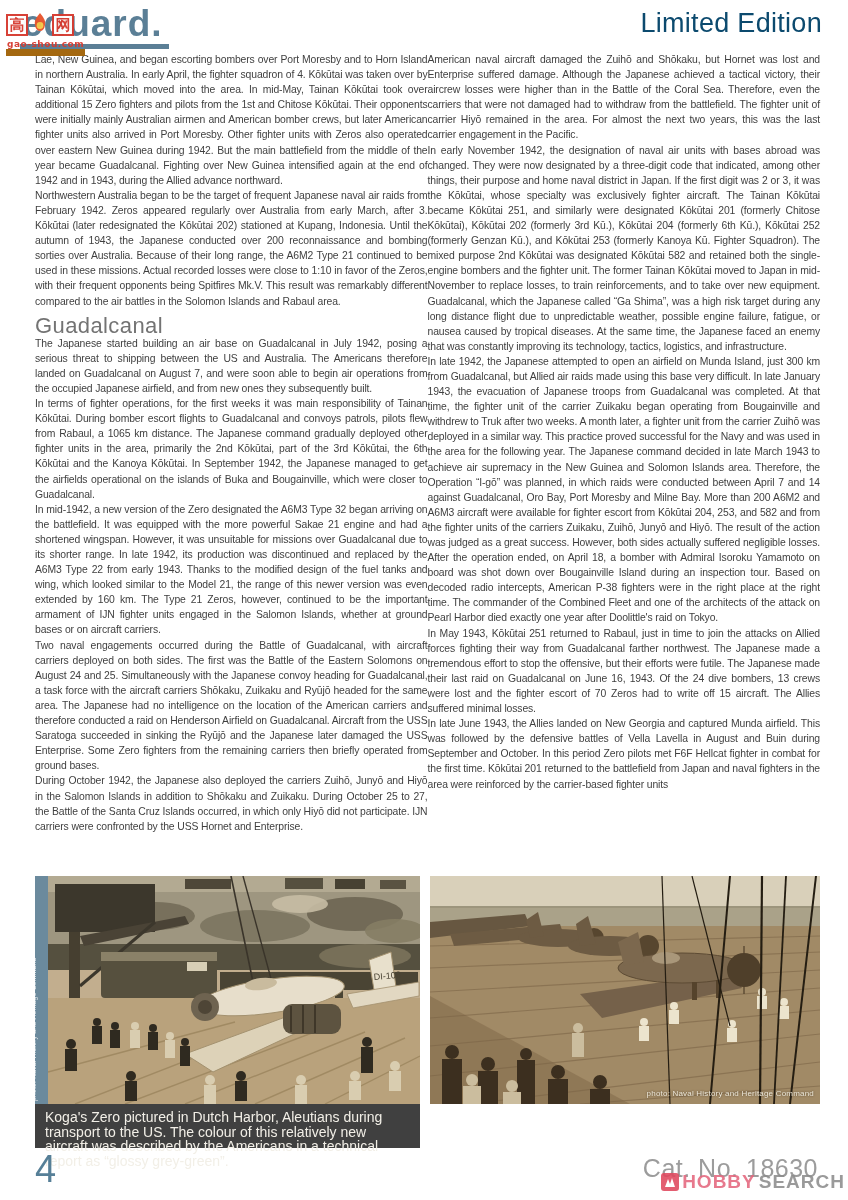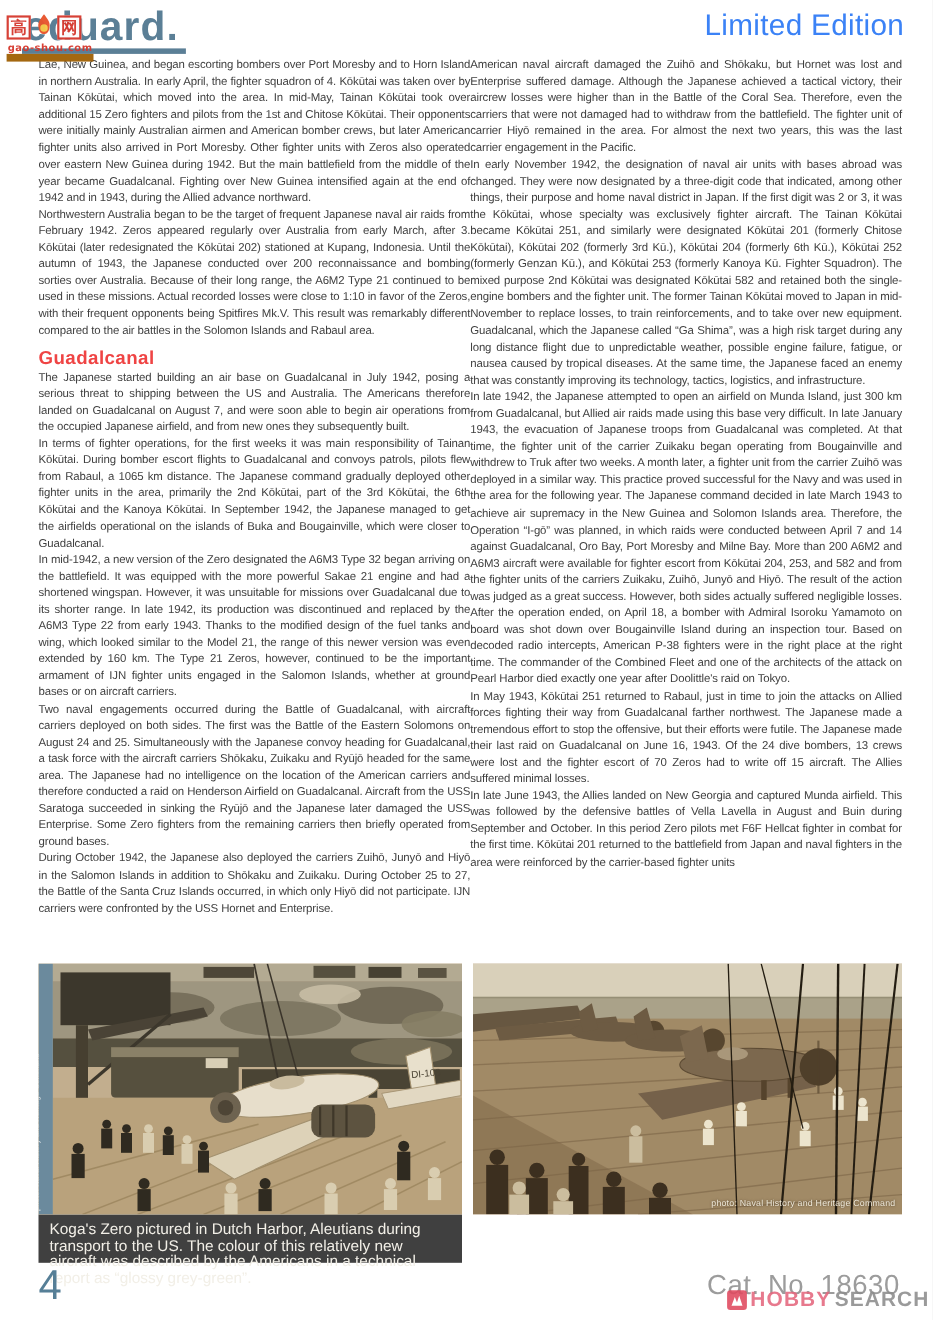--- a/index.html
+++ b/index.html
@@ -16,21 +16,21 @@
   .header{position:relative;height:52px;padding:0 28px 0 35px;}
   .logo{
     position:absolute;left:20px;top:4px;
     font-size:37px;font-weight:bold;letter-spacing:1px;
     color:#5b7f96;line-height:40px;
     border-bottom:5px solid #5b7f96;
     padding:0 6px 0 2px;
   }
   .limited{
     position:absolute;right:26px;top:8px;
-    font-size:27px;font-weight:500;color:#3b82f6;letter-spacing:0.3px;text-align:right;
+    font-size:27px;font-weight:500;color:#0c4a6e;letter-spacing:0.3px;text-align:right;
   }
   
   .wm-top{
     position:absolute;left:6px;top:12px;z-index:5;opacity:0.96;
     font-family:"DejaVu Sans",sans-serif;
   }
   .wm-top .row{display:flex;align-items:center;gap:2px;}
   .wm-chip{
     width:22px;height:22px;box-sizing:border-box;
     border:2px solid #d63a2f;background:#fff;color:#d63a2f;
@@ -46,22 +46,22 @@
     padding:0 28px 0 35px;
     height:816px;overflow:hidden;
   }
   .col{flex:1;
     font-size:10.4px;line-height:15.1px;letter-spacing:-0.12px;
     color:#3f3f3f;text-align:justify;
   }
   .col p{margin:0;}
   .col h2{
     margin:9px 0 3px 0;
-    font-size:17px;font-weight:700;letter-spacing:0.4px;
-    color:#ef4444;
+    font-size:22px;font-weight:400;letter-spacing:0.4px;
+    color:#737373;
   }
   
   .photos{display:flex;gap:10px;padding:8px 28px 0 35px;}
   .figure{position:relative;flex:1;}
   .photo-box{position:relative;height:228px;overflow:hidden;background:#c2ae8e;}
   .photo-box svg{display:block;}
   .credit-strip{
     position:absolute;left:0;top:0;width:13px;height:228px;
     background:#6b8a9d;z-index:3;
   }

